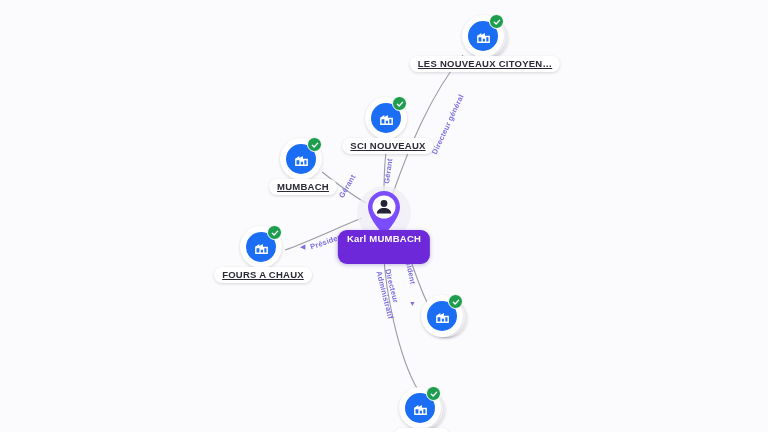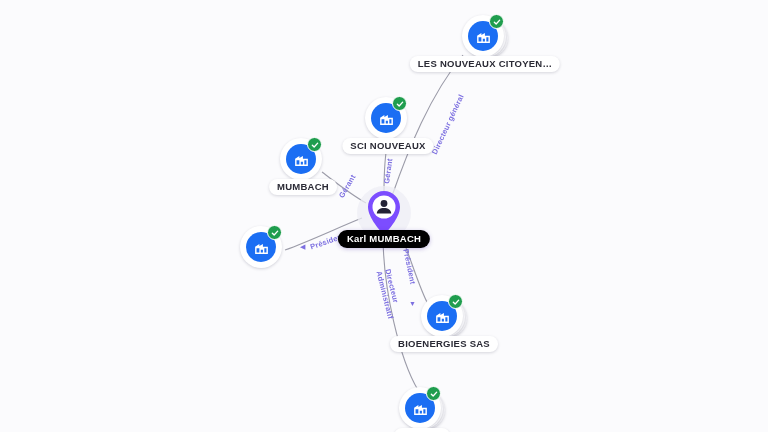--- a/index.html
+++ b/index.html
@@ -110,20 +110,21 @@
     top: 42px;
     background: #ffffff;
     border-radius: 9px;
     padding: 2px 8px 3px 8px;
     font-size: 9.5px;
     font-weight: 700;
     color: #2a2a35;
     letter-spacing: .25px;
     white-space: nowrap;
     box-shadow: 0 1px 3px rgba(30,30,60,.17);
+    text-decoration: underline;
   }
 
   
   .person-node {
     position: absolute;
     transform: translate(-50%, -50%);
   }
   .person-halo {
     position: absolute;
     left: 50%; top: 50%;
@@ -138,23 +139,23 @@
     position: relative;
     width: 38px;
     height: 46px;
   }
   .pin svg { display: block; }
   .person-label {
     position: absolute;
     left: 50%;
     transform: translateX(-50%);
     top: 40px;
-    background: #000000;
+    background: #6d28d9;
     border-radius: 9px;
-    padding: 3px 9px 4px 9px;
+    padding: 3px 9px 20px 9px;
     font-size: 9.5px;
     font-weight: 700;
     color: #ffffff;
     letter-spacing: .25px;
     white-space: nowrap;
     box-shadow: 0 1px 4px rgba(70,40,160,.3);
   }
 </style>
 </head>
 <body>
@@ -238,39 +239,39 @@
       <svg width="17" height="17" viewBox="0 0 24 24">
           <path fill="#ffffff" d="M3 21V11l6-4v3l5-3v4h7v10H3zm2-2h4v-6H5v6zm6 0h3v-4h-3v4zm5 0h3v-6h-3v6z"></path>
         </svg>
     </div>
     <div class="check-badge" style="left:27px; top:0px;">
       <svg width="8" height="8" viewBox="0 0 24 24">
           <path fill="none" stroke="#ffffff" stroke-width="4" stroke-linecap="round" stroke-linejoin="round" d="M4 12.5l5.5 5.5L20 6.5"></path>
         </svg>
     </div>
   </div>
+  <div class="node-label">FOURS A CHAUX</div>
 </div>
 
 <div class="node" style="left:444px; top:317px;">
   <div class="company-stack">
     <div class="card back2"></div>
     <div class="card back1"></div>
     <div class="card front"></div>
     <div class="biz-icon">
       <svg width="17" height="17" viewBox="0 0 24 24">
           <path fill="#ffffff" d="M3 21V11l6-4v3l5-3v4h7v10H3zm2-2h4v-6H5v6zm6 0h3v-4h-3v4zm5 0h3v-6h-3v6z"></path>
         </svg>
     </div>
     <div class="check-badge" style="left:27px; top:0px;">
       <svg width="8" height="8" viewBox="0 0 24 24">
           <path fill="none" stroke="#ffffff" stroke-width="4" stroke-linecap="round" stroke-linejoin="round" d="M4 12.5l5.5 5.5L20 6.5"></path>
         </svg>
     </div>
   </div>
-  <div class="node-label">BIOENERGIES SAS</div>
 </div>
 
 <div class="node" style="left:422px; top:409px;">
   <div class="company-stack">
     <div class="card back2"></div>
     <div class="card back1"></div>
     <div class="card front"></div>
     <div class="biz-icon">
       <svg width="17" height="17" viewBox="0 0 24 24">
           <path fill="#ffffff" d="M3 21V11l6-4v3l5-3v4h7v10H3zm2-2h4v-6H5v6zm6 0h3v-4h-3v4zm5 0h3v-6h-3v6z"></path>

